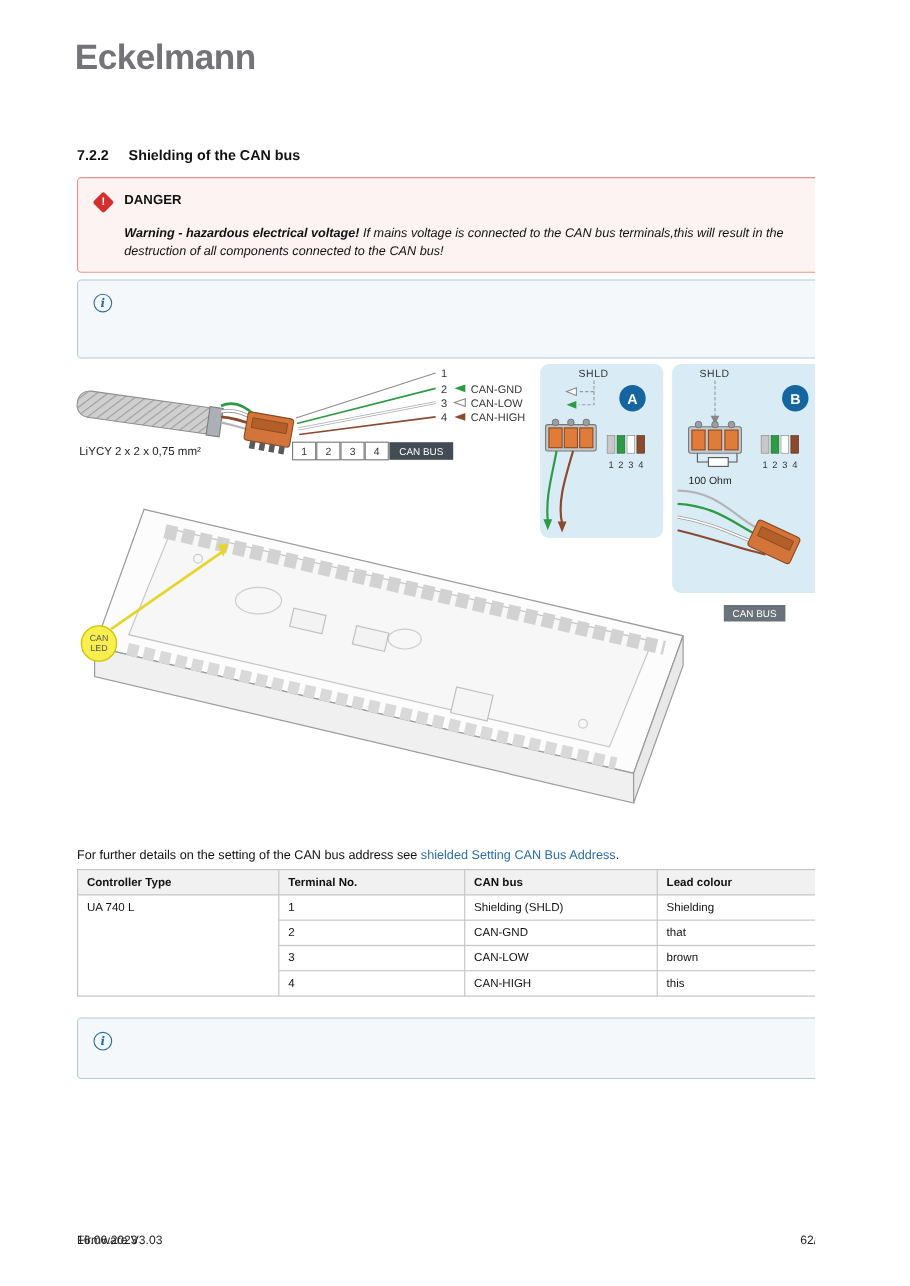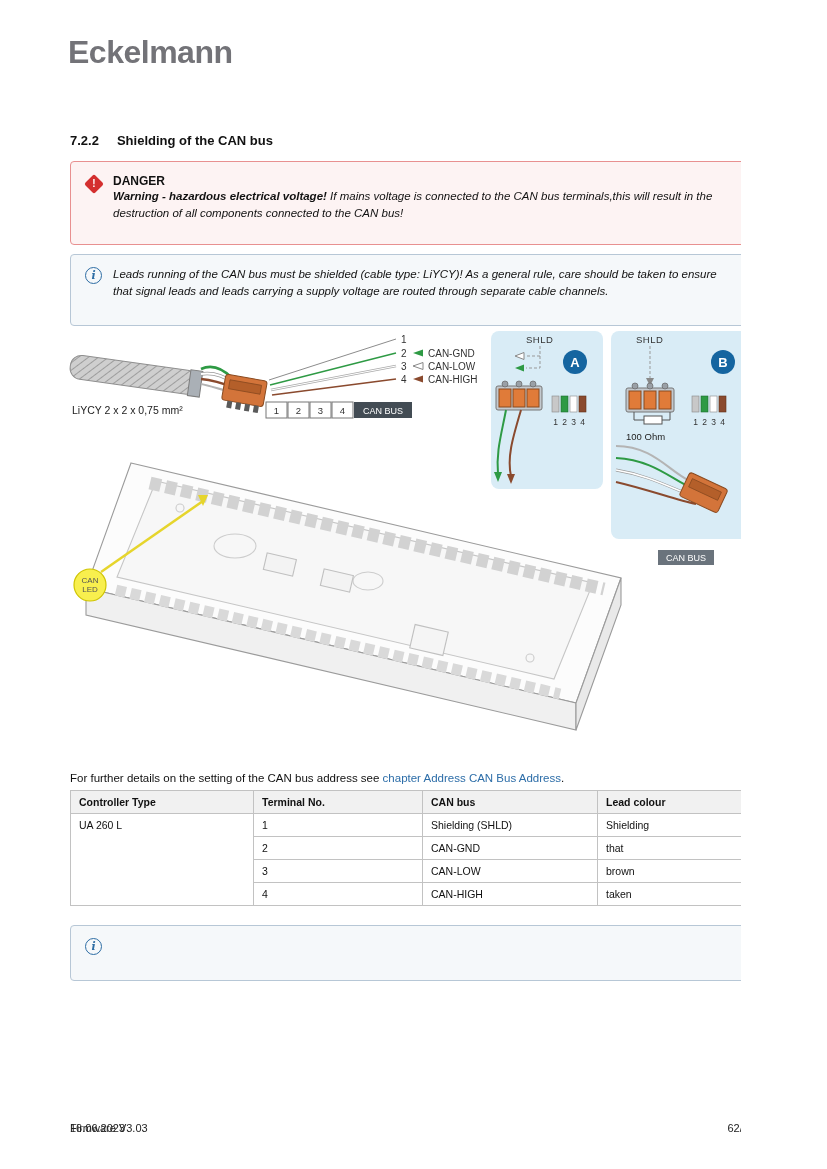--- a/index.html
+++ b/index.html
@@ -6,21 +6,21 @@
   #page{position:relative;width:741px;height:1169px;background:#fff;
         font-family:"Liberation Sans",sans-serif;color:#1a1a1a;overflow:hidden;}
   .logo{position:absolute;left:68px;top:34px;font-size:32px;font-weight:bold;
         color:#737378;letter-spacing:-0.5px;}
   .heading{position:absolute;left:70px;top:133px;font-size:13px;font-weight:bold;color:#111;}
   .heading .num{margin-right:18px;margin-top:36px;}
   .box{position:absolute;left:70px;width:685px;box-sizing:border-box;border-radius:4px;}
   .box-text{font-size:11.5px;line-height:1.45;color:#111;font-style:italic;}
   .danger{top:161px;min-height:84px;border:1px solid #e89090;background:#fdf3f3;
           padding:12px 18px 10px 42px;}
-  .danger-title{font-size:12px;font-weight:bold;margin-bottom:0;color:#111;}
+  .danger-title{font-size:12px;font-weight:bold;margin-bottom:16px;color:#111;}
   .danger-icon{position:absolute;left:16px;top:15px;width:14px;height:14px;
                background:#d42f2f;transform:rotate(45deg);border-radius:2px;}
   .danger-icon span{display:block;transform:rotate(-45deg);color:#fff;font-weight:bold;
                     font-size:10px;text-align:center;line-height:14px;}
   .info{border:1px solid #b7c7d6;background:#f5f8fa;padding:11px 18px 10px 42px;}
   .info1{top:254px;min-height:72px;}
   .info2{top:925px;min-height:56px;}
   .info-icon{position:absolute;left:14px;top:12px;width:15px;height:15px;
              border:1.5px solid #2d6da4;border-radius:50%;color:#2d6da4;
              font-family:"DejaVu Serif",serif;font-style:italic;font-weight:bold;
@@ -55,21 +55,20 @@
         <span>!</span>
       </div>
     <div class="danger-title">DANGER</div>
     <div class="box-text">
       <strong>Warning - hazardous electrical voltage!</strong><span> If mains voltage is connected to the CAN bus terminals,this will result in the destruction of all components connected to the CAN bus!</span>
     </div>
   </div>
 
   <div class="box info info1">
     <div class="info-icon"><span>i</span></div>
-    <div class="box-text">Leads running of the CAN bus must be shielded (cable type: LiYCY)! As a general rule, care should be taken to ensure that signal leads and leads carrying a supply voltage are routed through separate cable channels.</div>
   </div>
 
   <svg class="diagram" width="700" height="442" viewBox="0 0 700 442" xmlns="http://www.w3.org/2000/svg">
     <defs>
       <pattern id="hatch" width="6" height="6" patternUnits="userSpaceOnUse" patternTransform="rotate(45)">
         <rect width="6" height="6" fill="#cfcfcf"></rect>
         <line x1="0" y1="0" x2="0" y2="6" stroke="#9d9d9d" stroke-width="2"></line>
       </pattern>
     </defs>
 
@@ -212,59 +211,59 @@
       </g>
     </g>
 
     <g>
       <rect x="598" y="222" width="56" height="15" fill="#6a737c"></rect>
       <text x="626" y="233" text-anchor="middle" font-size="9" fill="#ffffff">CAN BUS</text>
     </g>
   </svg>
 
   <div class="para">
-    <span>For further details on the setting of the CAN bus address see </span><a href="#" class="link">chapter Address CAN Bus Address</a><span>.</span>
+    <span>For further details on the setting of the CAN bus address see </span><a href="#" class="link">shielded Setting CAN Bus Address</a><span>.</span>
   </div>
 
   <table class="tbl">
     <colgroup>
       <col style="width:183px">
         <col style="width:169px">
         <col style="width:175px">
         <col style="width:158px">
     </colgroup>
     <thead>
       <tr>
         <th>Controller Type</th>
         <th>Terminal No.</th>
         <th>CAN bus</th>
         <th>Lead colour</th>
       </tr>
     </thead>
     <tbody>
       <tr>
-        <td rowspan="4" class="ct">UA 260 L</td>
+        <td rowspan="4" class="ct">UA 740 L</td>
         <td>1</td>
         <td>Shielding (SHLD)</td>
         <td>Shielding</td>
       </tr>
       <tr>
         <td>2</td>
         <td>CAN-GND</td>
         <td>that</td>
       </tr>
       <tr>
         <td>3</td>
         <td>CAN-LOW</td>
         <td>brown</td>
       </tr>
       <tr>
         <td>4</td>
         <td>CAN-HIGH</td>
-        <td>taken</td>
+        <td>this</td>
       </tr>
     </tbody>
   </table>
 
   <div class="box info info2">
     <div class="info-icon"><span>i</span></div>
   </div>
 
   <div class="footer">
     <span class="f-left">Firmware V3.03</span>

